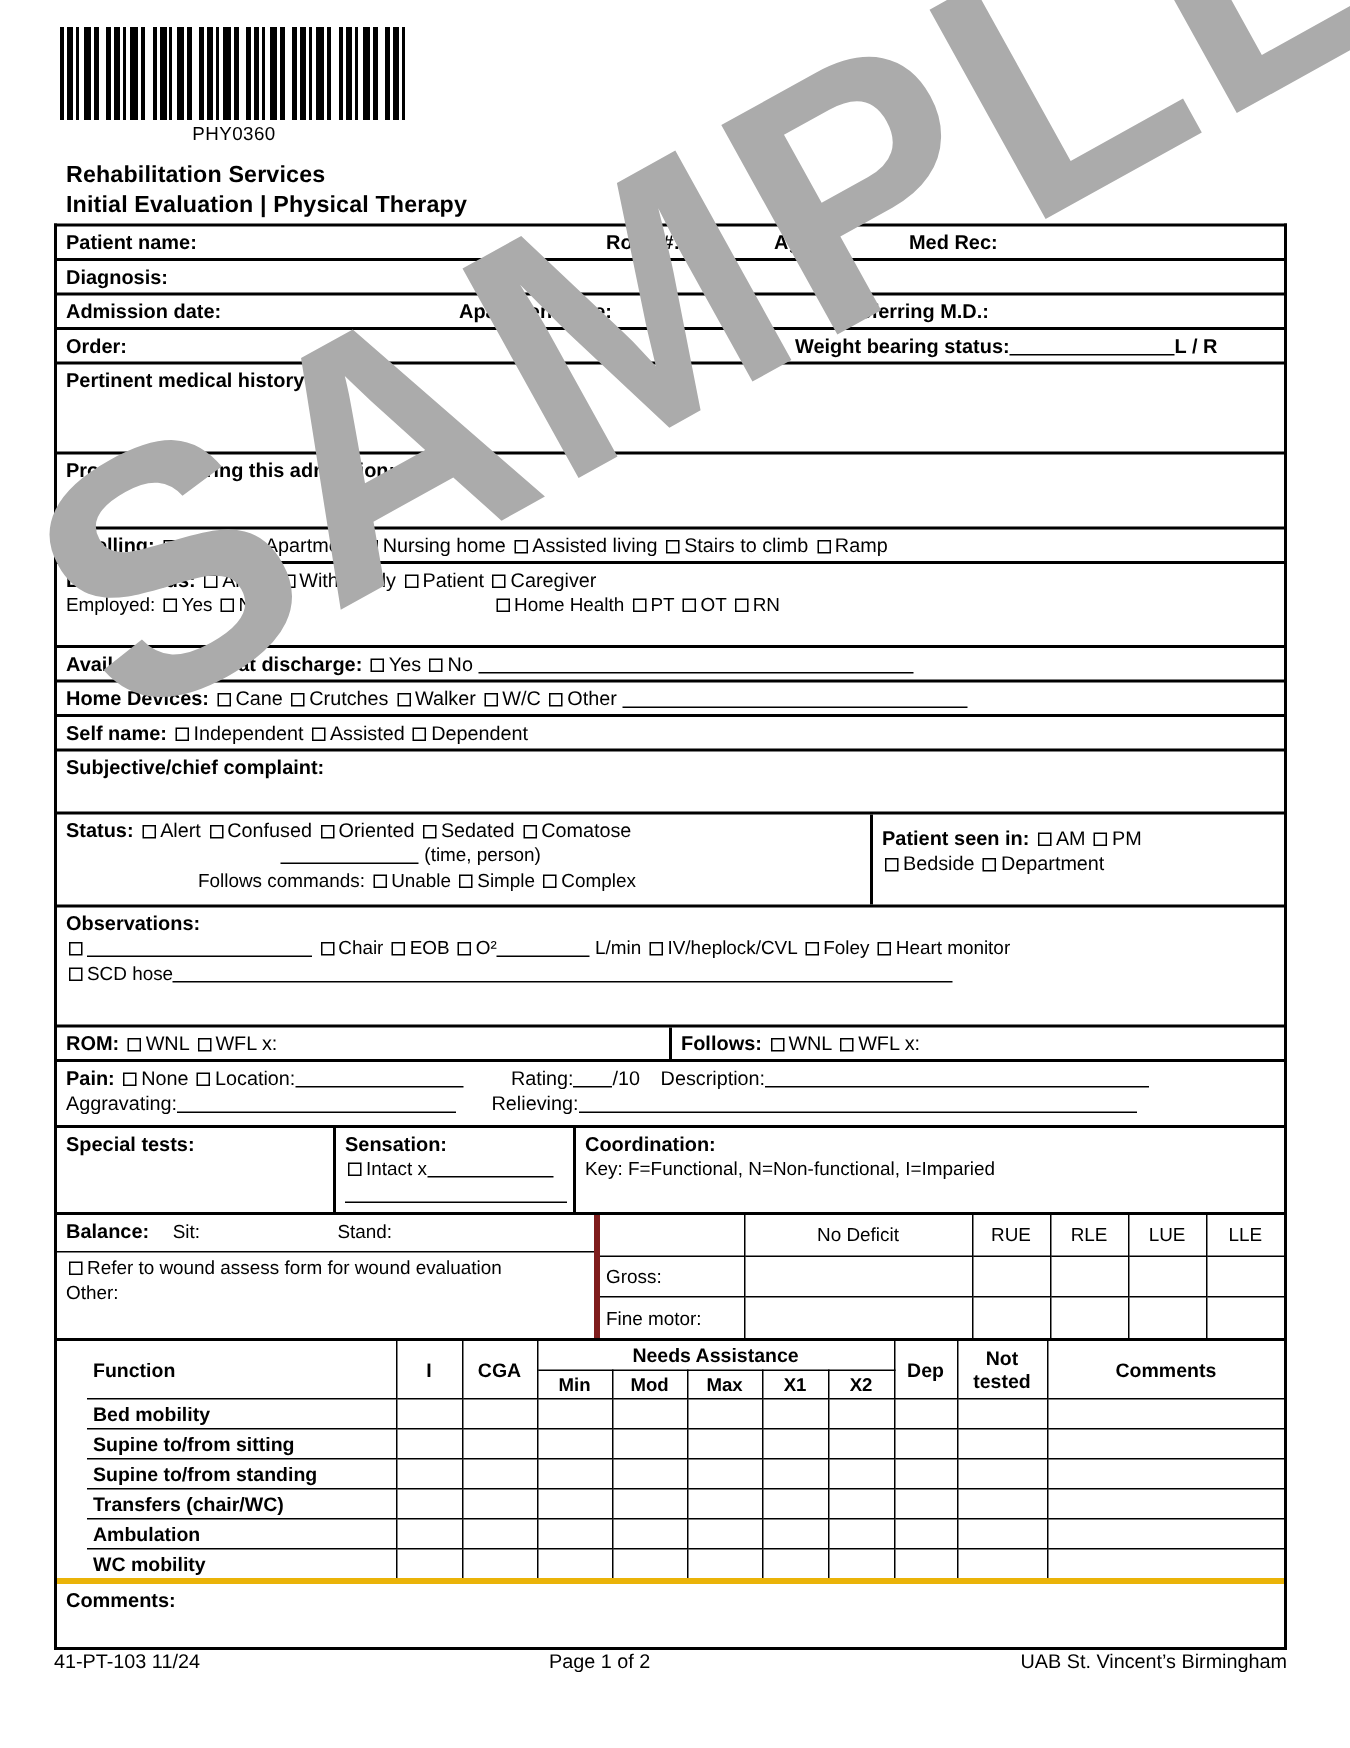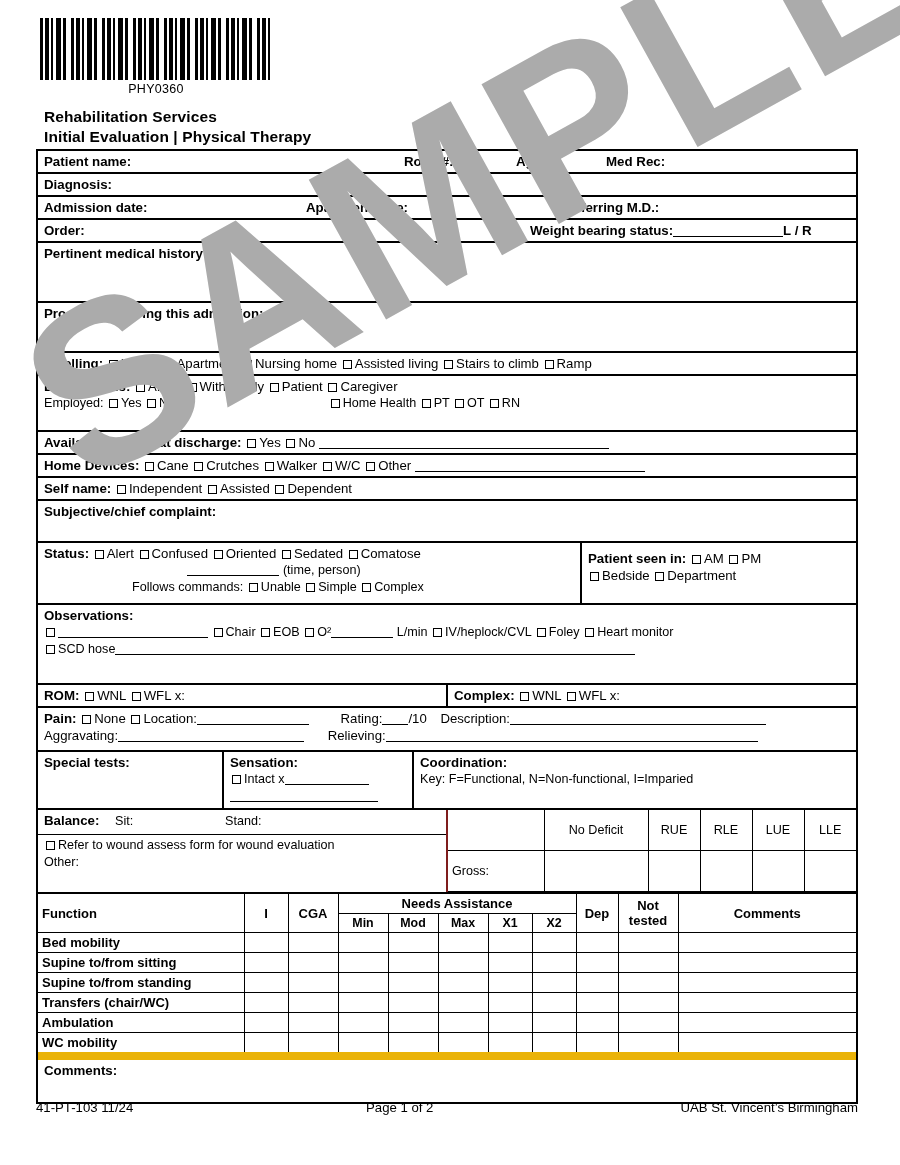--- a/index.html
+++ b/index.html
@@ -245,21 +245,21 @@
       </div>
     </div>
 
     <div class="row">
       <div class="cell vline" style="width:410px">
         <span class="lbl">ROM:</span>
         <span class="cb"></span><span>WNL</span>
         <span class="cb"></span><span>WFL x:</span>
       </div>
       <div class="cell grow">
-        <span class="lbl">Complex:</span>
+        <span class="lbl">Follows:</span>
         <span class="cb"></span><span>WNL</span>
         <span class="cb"></span><span>WFL x:</span>
       </div>
     </div>
 
     <div class="row" style="height:44px">
       <div class="cell grow">
         <div>
           <span class="lbl">Pain:</span>
           <span class="cb"></span><span>None</span>
@@ -271,33 +271,33 @@
           <span>Aggravating:</span><span class="ul" style="width:186px"></span>
           <span style="margin-left:20px">Relieving:</span><span class="ul" style="width:372px"></span>
         </div>
       </div>
     </div>
 
     <div class="row" style="height:58px">
       <div class="cell vline" style="width:186px">
         <span class="lbl">Special tests:</span>
       </div>
-      <div class="cell vline" style="width:190px">
+      <div class="cell vline" style="width:160px">
         <div class="lbl">Sensation:</div>
         <div class="sm"><span class="cb"></span><span>Intact x</span><span class="ul" style="width:84px"></span></div>
         <div class="sm"><span class="ul" style="width:148px"></span></div>
       </div>
       <div class="cell grow">
         <div class="lbl">Coordination:</div>
         <div class="sm">Key: F=Functional, N=Non-functional, I=Imparied</div>
       </div>
     </div>
 
     <div class="row" style="height:84px">
-      <div style="width:410px; border-right:2px solid #7f1d1d;">
+      <div style="width:362px; border-right:4px solid #7f1d1d;">
         <div class="cell" style="border-bottom:1.5px solid #000; height:25px;">
           <span class="lbl">Balance:</span>
           <span class="sm" style="margin-left:12px">Sit:</span>
           <span class="sm" style="margin-left:88px">Stand:</span>
         </div>
         <div class="cell sm">
           <div><span class="cb"></span><span>Refer to wound assess form for wound evaluation</span></div>
           <div>Other:</div>
         </div>
       </div>
@@ -313,26 +313,34 @@
             <td style="text-align:center; border-top:none; border-right:none; width:52px;">LLE</td>
           </tr>
           <tr>
             <td style="border-left:none;">Gross:</td>
             <td></td>
             <td></td>
             <td></td>
             <td></td>
             <td style="border-right:none;"></td>
           </tr>
+          <tr>
+            <td style="border-left:none; border-bottom:none;">Fine motor:</td>
+            <td style="border-bottom:none;"></td>
+            <td style="border-bottom:none;"></td>
+            <td style="border-bottom:none;"></td>
+            <td style="border-bottom:none;"></td>
+            <td style="border-right:none; border-bottom:none;"></td>
+          </tr>
         </tbody>
           </table>
       </div>
     </div>
 
-    <div class="row" style="border-bottom:8px solid #eab308;">
+    <div class="row" style="border-bottom:4px solid #eab308;padding-left:20px;">
       <table class="fn">
         <tbody>
             <tr>
           <th class="lft" rowspan="2" style="width:206px; border-left:none; border-top:none;">Function</th>
           <th rowspan="2" style="width:44px; border-top:none;">I</th>
           <th rowspan="2" style="width:50px; border-top:none;">CGA</th>
           <th colspan="5" style="border-top:none;">Needs Assistance</th>
           <th rowspan="2" style="width:42px; border-top:none;">Dep</th>
           <th rowspan="2" style="width:60px; border-top:none;">Not tested</th>
           <th rowspan="2" style="border-top:none; border-right:none;">Comments</th>

